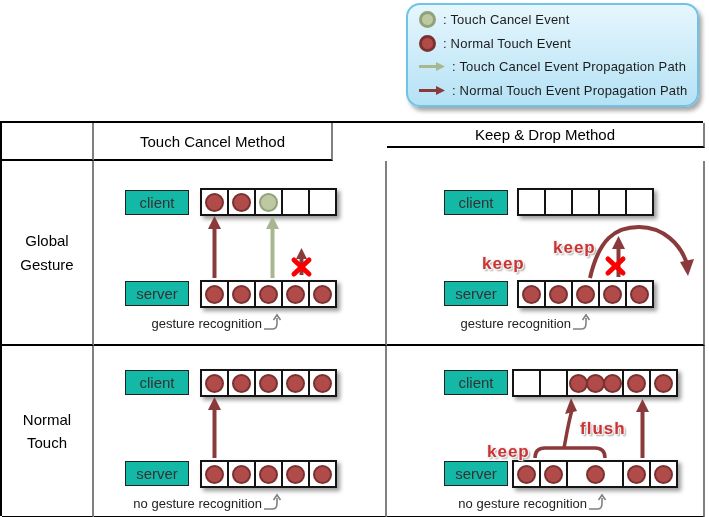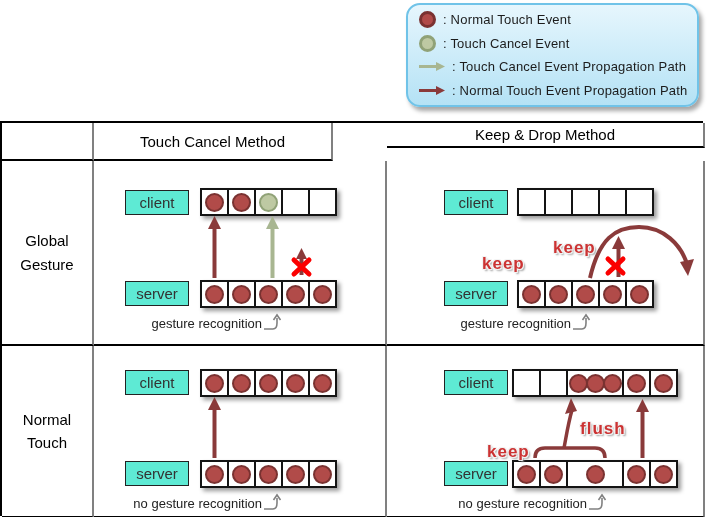--- a/index.html
+++ b/index.html
@@ -41,21 +41,21 @@
   .c-gkd{left:385px;top:38px;width:318px;height:185px;}
   .c-ntc{left:92px;top:223px;width:293px;height:172px;}
   .c-nkd{left:385px;top:223px;width:318px;height:172px;}
   .headtxt{display:flex;align-items:center;justify-content:center;
     font-size:15px;color:#000;}
   .rowtxt{display:flex;align-items:center;justify-content:center;text-align:center;
     font-size:15px;line-height:1.55;color:#000;padding:8px 10px;}
 
   
   .diagram{overflow:visible;}
-  .labelbox{position:absolute;width:64px;height:25px;background:#5eead4;
+  .labelbox{position:absolute;width:64px;height:25px;background:#14b8a6;
     border:1px solid #222;display:flex;align-items:center;justify-content:center;
     font-size:15px;color:#333;}
   .queue{position:absolute;display:flex;filter:drop-shadow(3px 3px 2px rgba(0,0,0,.4));}
   .qcell{width:29px;height:28px;background:#fff;border:2px solid #141414;
     margin-left:-2px;display:flex;align-items:center;justify-content:center;}
   .qcell:first-child{margin-left:0;}
   .qcell.wide{width:58px;}
   .dot{width:19px;height:19px;border-radius:50%;flex:0 0 auto;}
   .dot.red{background:var(--red-fill);border:2px solid var(--red-stroke);}
   .dot.green{background:var(--green-fill);border:2px solid var(--green-stroke);}
@@ -85,26 +85,26 @@
   .c-nkd .client-box{left:57px;top:24px;} .c-nkd .client-q{left:125px;top:23px;}
   .c-nkd .server-box{left:57px;top:115px;} .c-nkd .server-q{left:125px;top:114px;}
   .c-nkd .caption{left:30px;top:147px;width:192px;justify-content:flex-end;}
   .c-nkd .keep-label{left:100px;top:96px;} .c-nkd .flush-label{left:193px;top:73px;}
 </style>
 </head>
 <body>
 
 <div class="legend">
   <div class="legend-row">
+    <span class="licon circ green"></span>
+    <span class="ltext">: Touch Cancel Event</span>
+  </div>
+  <div class="legend-row">
     <span class="licon circ red"></span>
     <span class="ltext">: Normal Touch Event</span>
-  </div>
-  <div class="legend-row">
-    <span class="licon circ green"></span>
-    <span class="ltext">: Touch Cancel Event</span>
   </div>
   <div class="legend-row">
     <svg class="licon" width="26" height="11" viewBox="0 0 26 11">
       <line x1="0" y1="5.5" x2="17" y2="5.5" stroke="#a8b691" stroke-width="3"></line>
       <polygon points="17,1 17,10 26,5.5" fill="#a8b691"></polygon>
     </svg>
     <span class="ltext">: Touch Cancel Event Propagation Path</span>
   </div>
   <div class="legend-row">
     <svg class="licon" width="26" height="11" viewBox="0 0 26 11">

